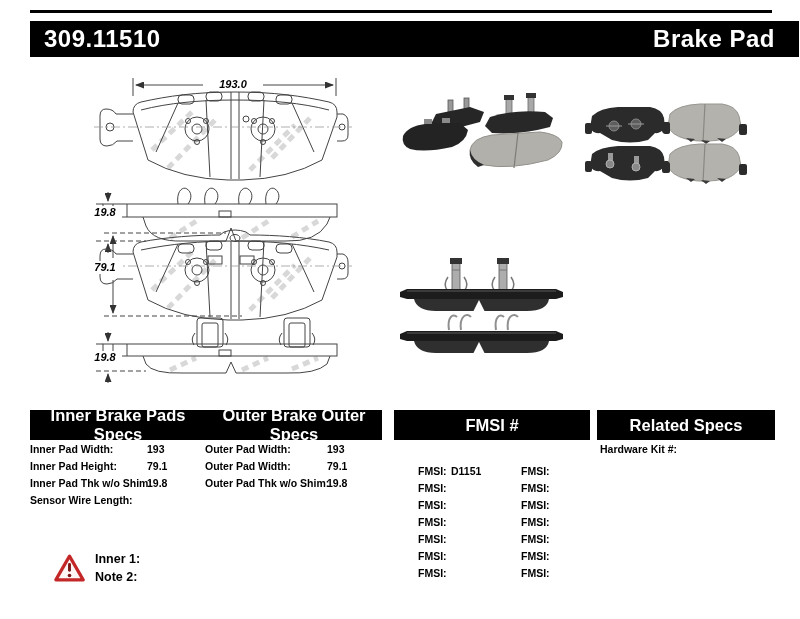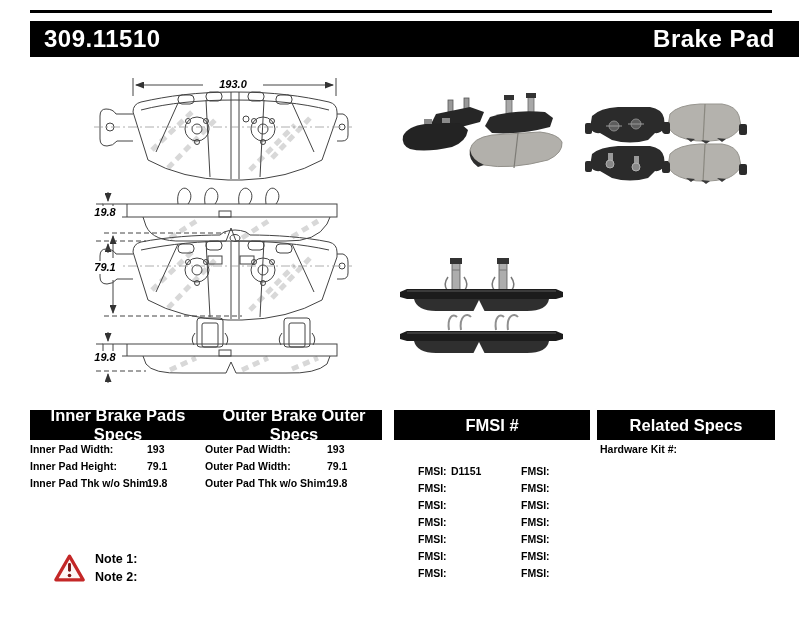--- a/index.html
+++ b/index.html
@@ -278,20 +278,24 @@
       <span class="val">193</span>
     </div>
     <div class="spec-row">
       <span class="lbl">Inner Pad Height:</span>
       <span class="val">79.1</span>
     </div>
     <div class="spec-row">
       <span class="lbl">Inner Pad Thk w/o Shim:</span>
       <span class="val">19.8</span>
     </div>
+    <div class="spec-row">
+      <span class="lbl">Sensor Wire Length:</span>
+      <span class="val"></span>
+    </div>
   </div>
 
   <div class="spec-col col-outer" style="left:205px;width:175px">
     <div class="spec-row">
       <span class="lbl">Outer Pad Width:</span>
       <span class="val">193</span>
     </div>
     <div class="spec-row">
       <span class="lbl">Outer Pad Width:</span>
       <span class="val">79.1</span>
@@ -372,21 +376,21 @@
 
   <div class="warning-box">
     <svg width="31" height="30" viewBox="0 0 34 32">
       <path d="M17 3 L32 29 L2 29 Z" fill="#fdf6f5" stroke="#c42727" stroke-width="3.5" stroke-linejoin="round"></path>
       <rect x="15.4" y="10.5" width="3.2" height="9.5" rx="1.5" fill="#7b1616"></rect>
       <circle cx="17" cy="24.2" r="2" fill="#7b1616"></circle>
     </svg>
   </div>
   <div class="notes-box">
     <div class="note-row">
-      <span>Note 1:</span>
+      <span>Inner 1:</span>
       <span></span>
     </div>
     <div class="note-row">
       <span>Note 2:</span>
       <span></span>
     </div>
   </div>
 
 </div>
 

